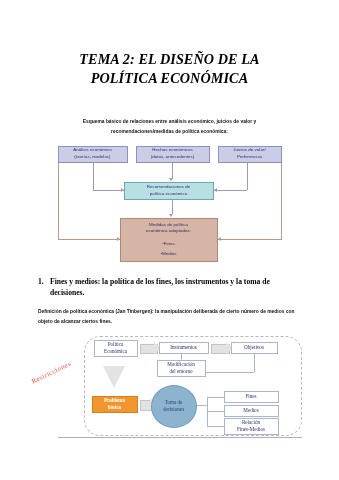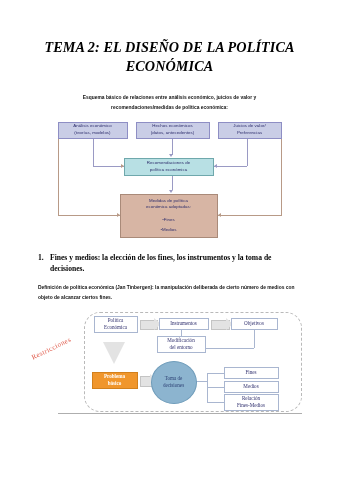--- a/index.html
+++ b/index.html
@@ -11,21 +11,21 @@
     width: 339px;
     height: 480px;
     position: relative;
     font-family: "Liberation Sans", sans-serif;
     color: #000000;
     overflow: hidden;
   }
 
   
   .page-title {
-    margin: 0;
+    margin: 12px;
     padding: 38px 34px 0 34px;
     font-family: "Liberation Serif", serif;
     font-style: italic;
     font-weight: bold;
     font-size: 14.2px;
     line-height: 1.32;
     text-align: center;
     letter-spacing: 0.1px;
   }
 
@@ -312,21 +312,21 @@
       <div>Medidas de política</div>
       <div>económica adoptadas:</div>
     </div>
     <div class="b-item">•Fines</div>
     <div class="b-item">•Medios</div>
   </div>
 </div>
 
 <div class="section-heading">
   <span class="num">1.</span>
-  <span>Fines y medios: la elección de los fines, los instrumentos y la toma de decisiones.</span>
+  <span>Fines y medios: la política de los fines, los instrumentos y la toma de decisiones.</span>
 </div>
 
 <p class="definition-text">Definición de política económica (Jan Tinbergen): la manipulación deliberada de cierto número de medios con objeto de alcanzar ciertos fines.</p>
 
 <div class="diagram2">
 
   <div class="d2-dashed"></div>
   <div class="d2-baseline"></div>
 
   <div class="restrictions-label">Restricciones</div>

